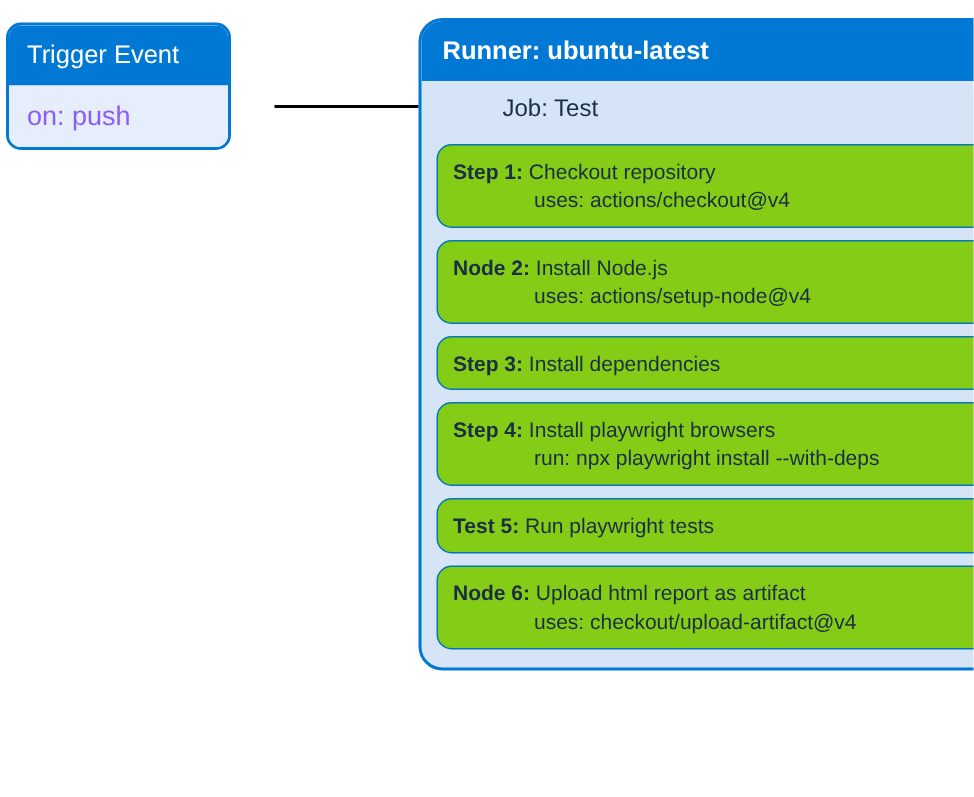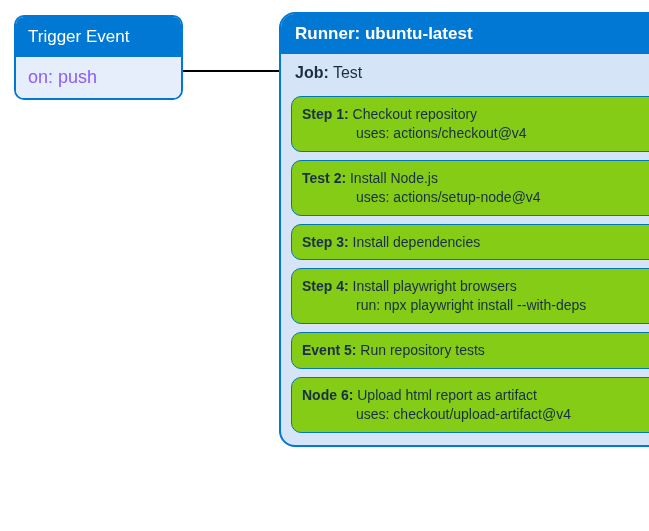--- a/index.html
+++ b/index.html
@@ -10,22 +10,22 @@
     body {
       font-family: Arial, Helvetica, sans-serif;
       background: #ffffff;
       width: 649px;
       height: 531px;
       position: relative;
     }
     .trigger-box {
       position: absolute;
       top: 15px;
-      left: 14px;
-      width: 169px;
+      left: 4px;
+      width: 150px;
       border: 2px solid #0078d4;
       border-radius: 10px;
       overflow: hidden;
     }
     .trigger-header {
       background: #0078d4;
       color: #ffffff;
       padding: 10px 12px;
       font-size: 17px;
     }
@@ -59,21 +59,22 @@
       padding: 10px 14px;
       font-size: 17px;
       font-weight: bold;
     }
     .job-row {
       padding: 10px 14px 6px 14px;
       font-size: 16px;
       color: #1a2e44;
     }
     .job-row .label {
-      font-weight: bold;
+      font-weight: normal;
+      margin-left: 40px;
     }
     .steps {
       padding: 0 10px 12px 10px;
     }
     .step {
       background: #84cc16;
       border: 1px solid #0078b8;
       border-radius: 10px;
       padding: 8px 10px;
       margin-top: 8px;
@@ -107,31 +108,31 @@
   <div class="job-row">
     <span class="label">Job:</span>
     <span>Test</span>
   </div>
   <div class="steps">
     <div class="step">
       <span class="line1"><span class="step-label">Step 1:</span> <span> Checkout repository</span></span>
       <span class="line2"> uses: actions/checkout@v4</span>
     </div>
     <div class="step">
-      <span class="line1"><span class="step-label">Test 2:</span> <span>Install Node.js</span></span>
+      <span class="line1"><span class="step-label">Node 2:</span> <span>Install Node.js</span></span>
       <span class="line2">uses: actions/setup-node@v4</span>
     </div>
     <div class="step">
       <span class="line1"><span class="step-label">Step 3:</span> <span>Install dependencies</span></span>
     </div>
     <div class="step">
       <span class="line1"><span class="step-label">Step 4:</span> <span>Install playwright browsers</span></span>
       <span class="line2">run: npx playwright install --with-deps</span>
     </div>
     <div class="step">
-      <span class="line1"><span class="step-label">Event 5:</span> <span>Run repository tests</span></span>
+      <span class="line1"><span class="step-label">Test 5:</span> <span>Run playwright tests</span></span>
     </div>
     <div class="step">
       <span class="line1"><span class="step-label">Node 6:</span> <span>Upload html report as artifact</span></span>
       <span class="line2">uses: checkout/upload-artifact@v4</span>
     </div>
   </div>
 </div>
 
 </body></html>

